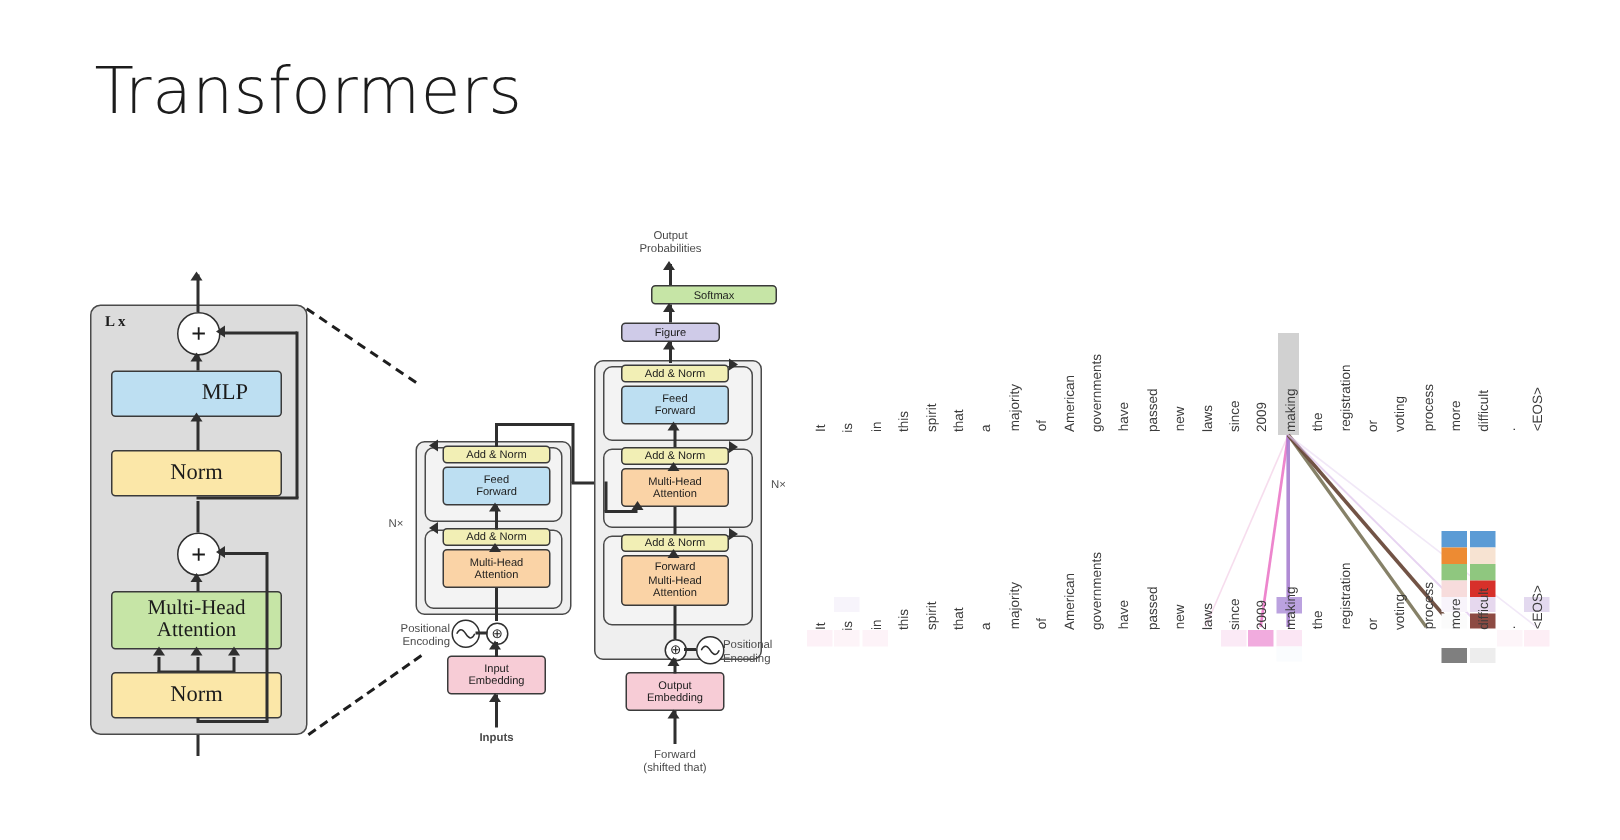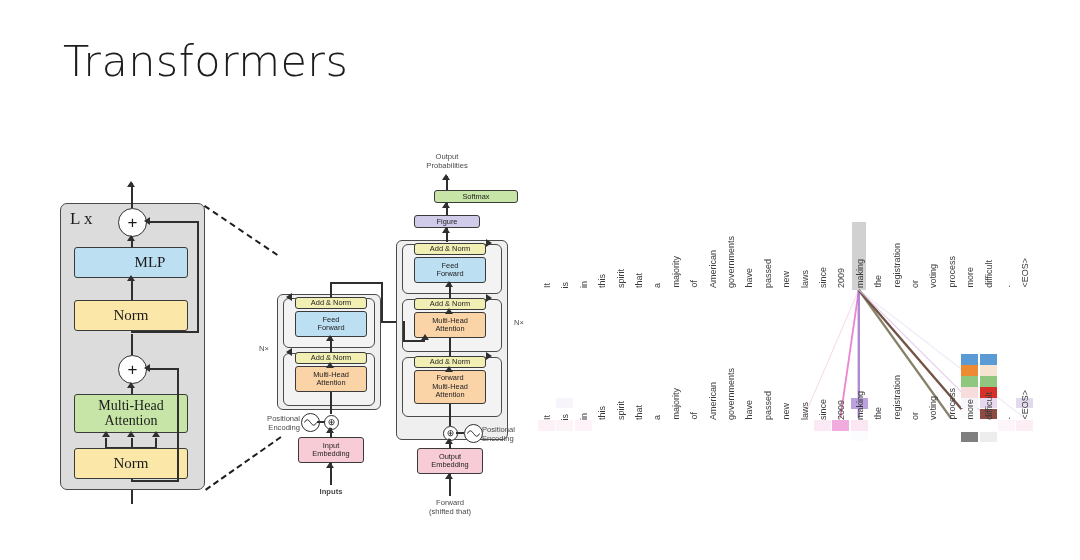--- a/index.html
+++ b/index.html
@@ -43,22 +43,23 @@
     color:#1b1b1b;
   }
 
   
   #left-block{left:60px;top:203px;width:145px;height:287px;}
   .lb-panel{
     position:absolute;inset:0;background:#dcdcdc;
     border:1.4px solid #4a4a4a;border-radius:7px;
   }
   .lb-label{
-    position:absolute;left:10px;top:6px;font-size:17px;color:#1b1b1b;
+    position:absolute;left:10px;top:6px;font-size:10px;color:#1b1b1b;
     font-family:"Liberation Serif",serif;
+    font-weight:bold;
   }
   .lb-box{font-family:"Liberation Serif",serif;font-size:15px;}
 
   
   .dash{position:absolute;border-top:2px dashed #1e1e1e;transform-origin:0 0;}
 
   
   #arch{left:246px;top:150px;width:270px;height:390px;}
   .a-box{font-size:7.4px;font-family:"Liberation Sans",sans-serif;}
   .a-txt{position:absolute;font-size:7.6px;color:#4a4a4a;text-align:center;line-height:1.25;}

